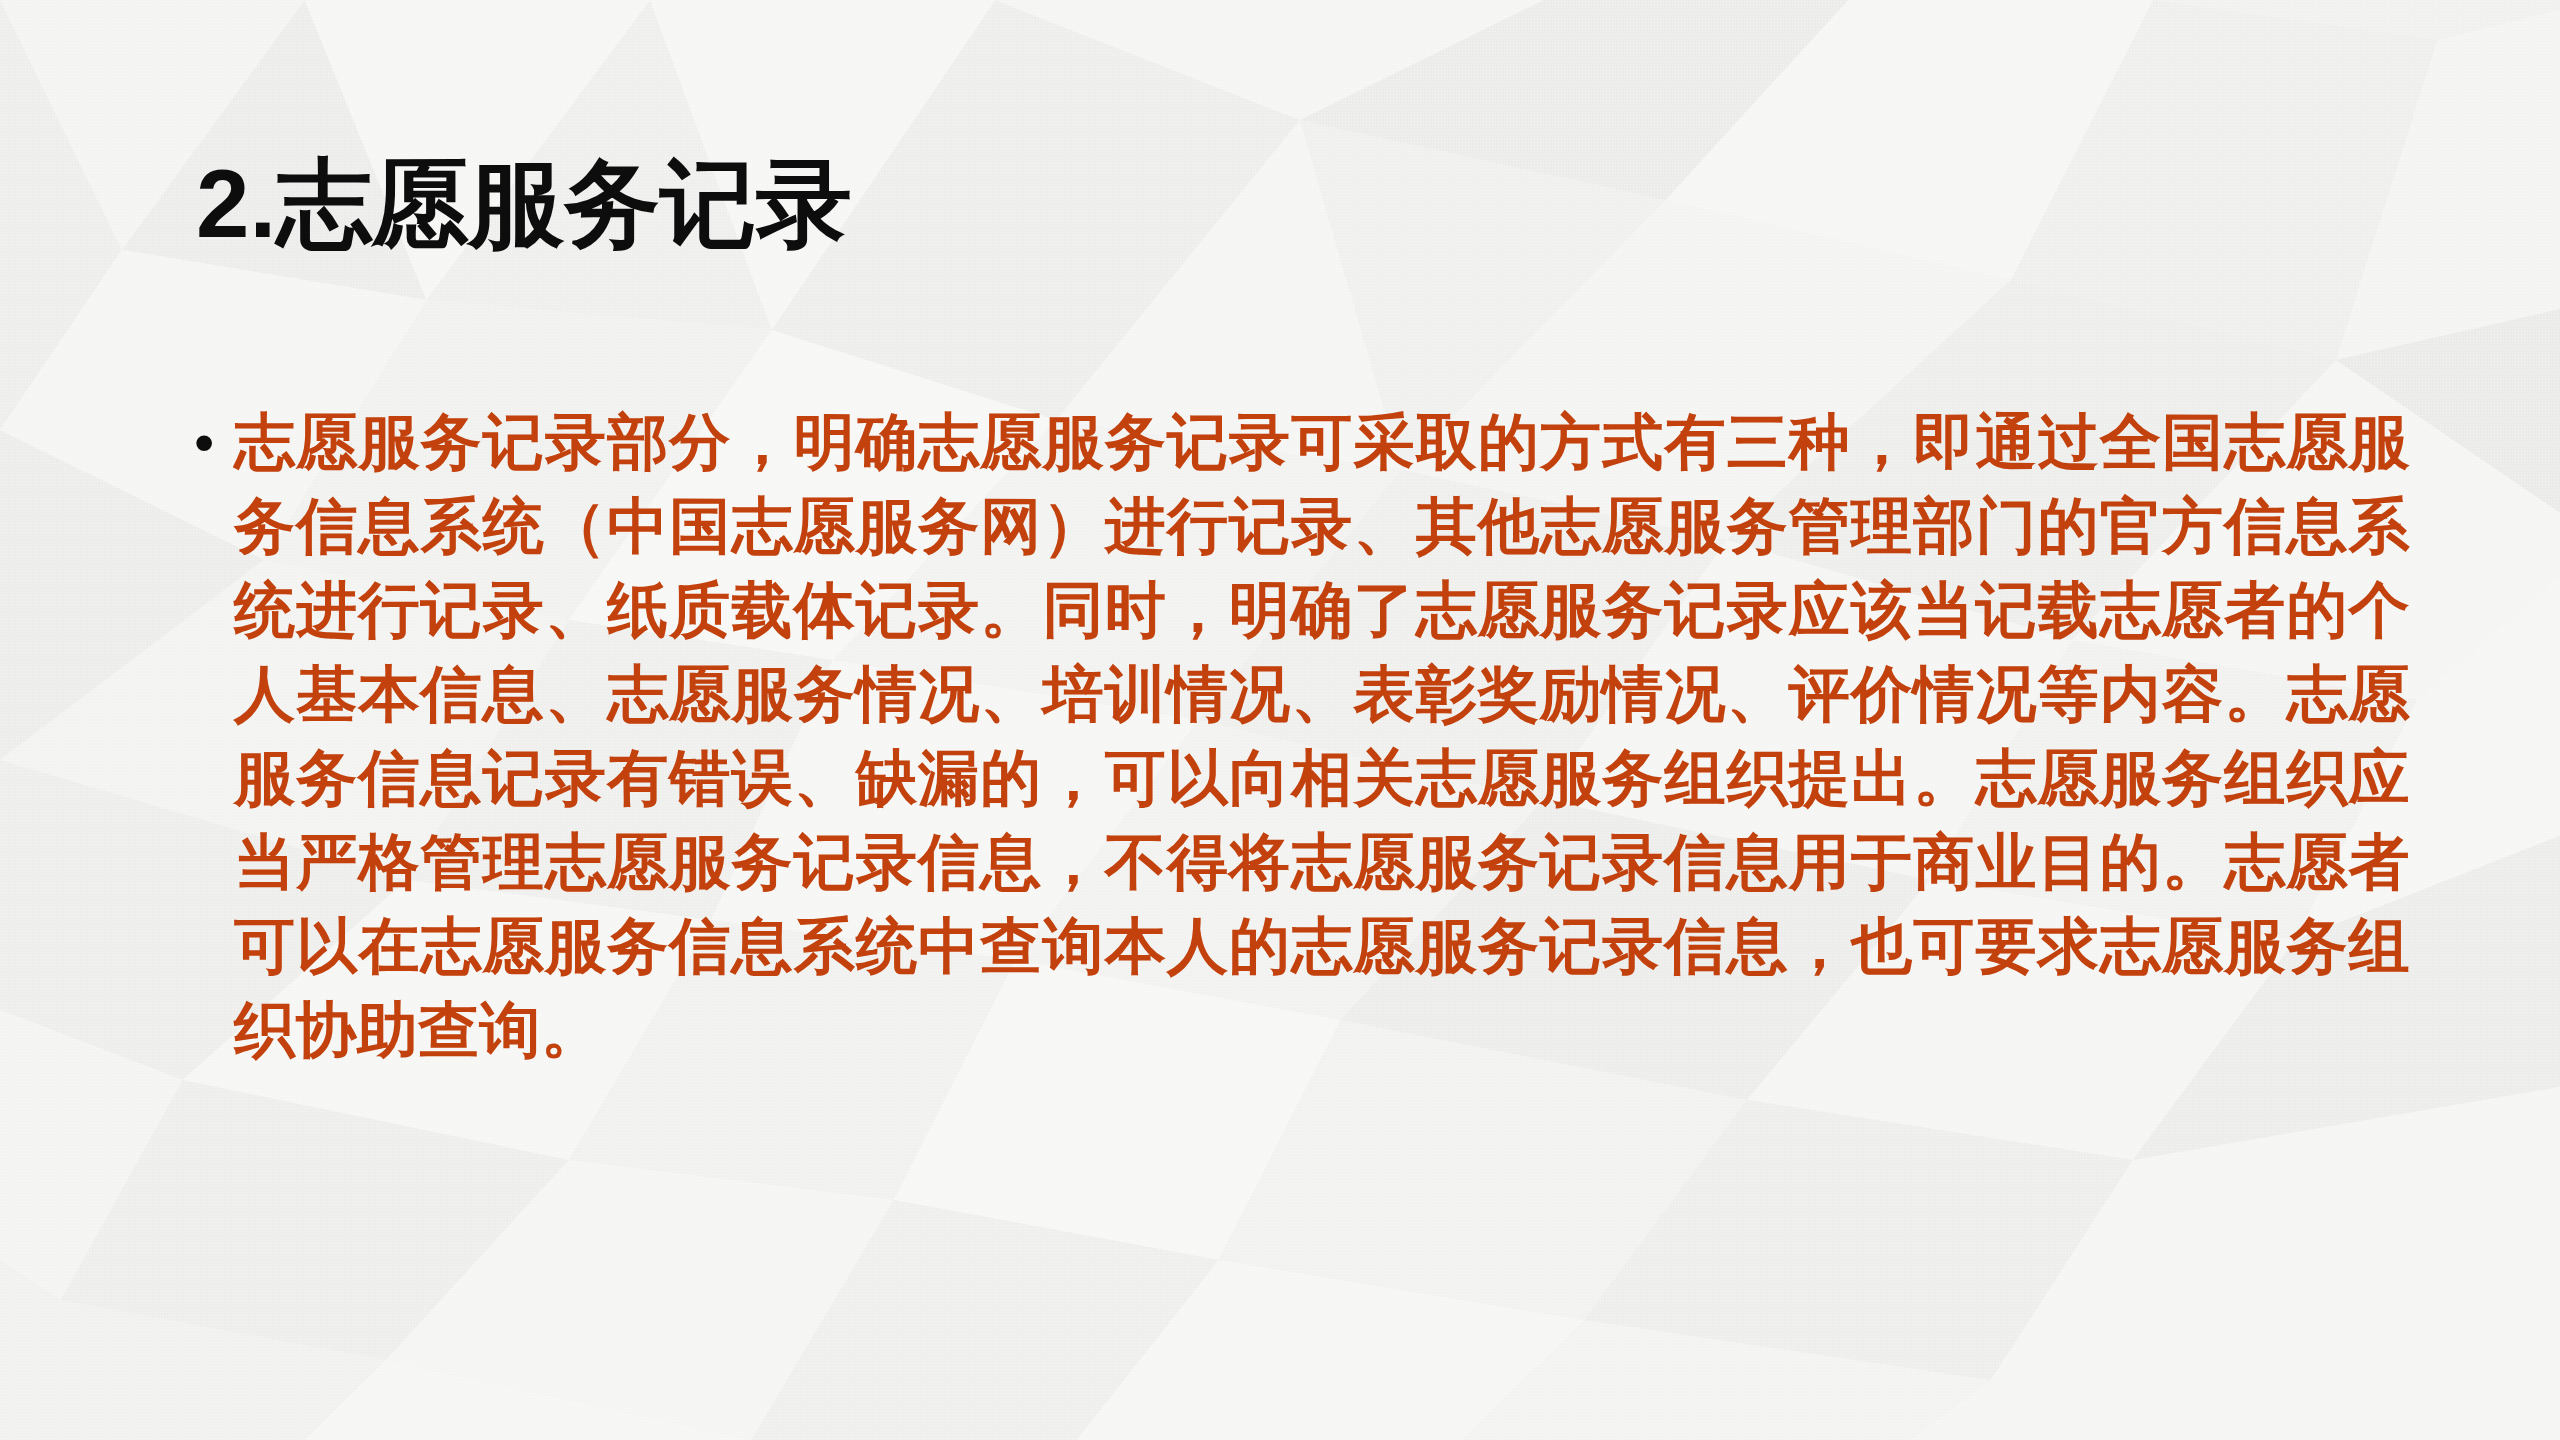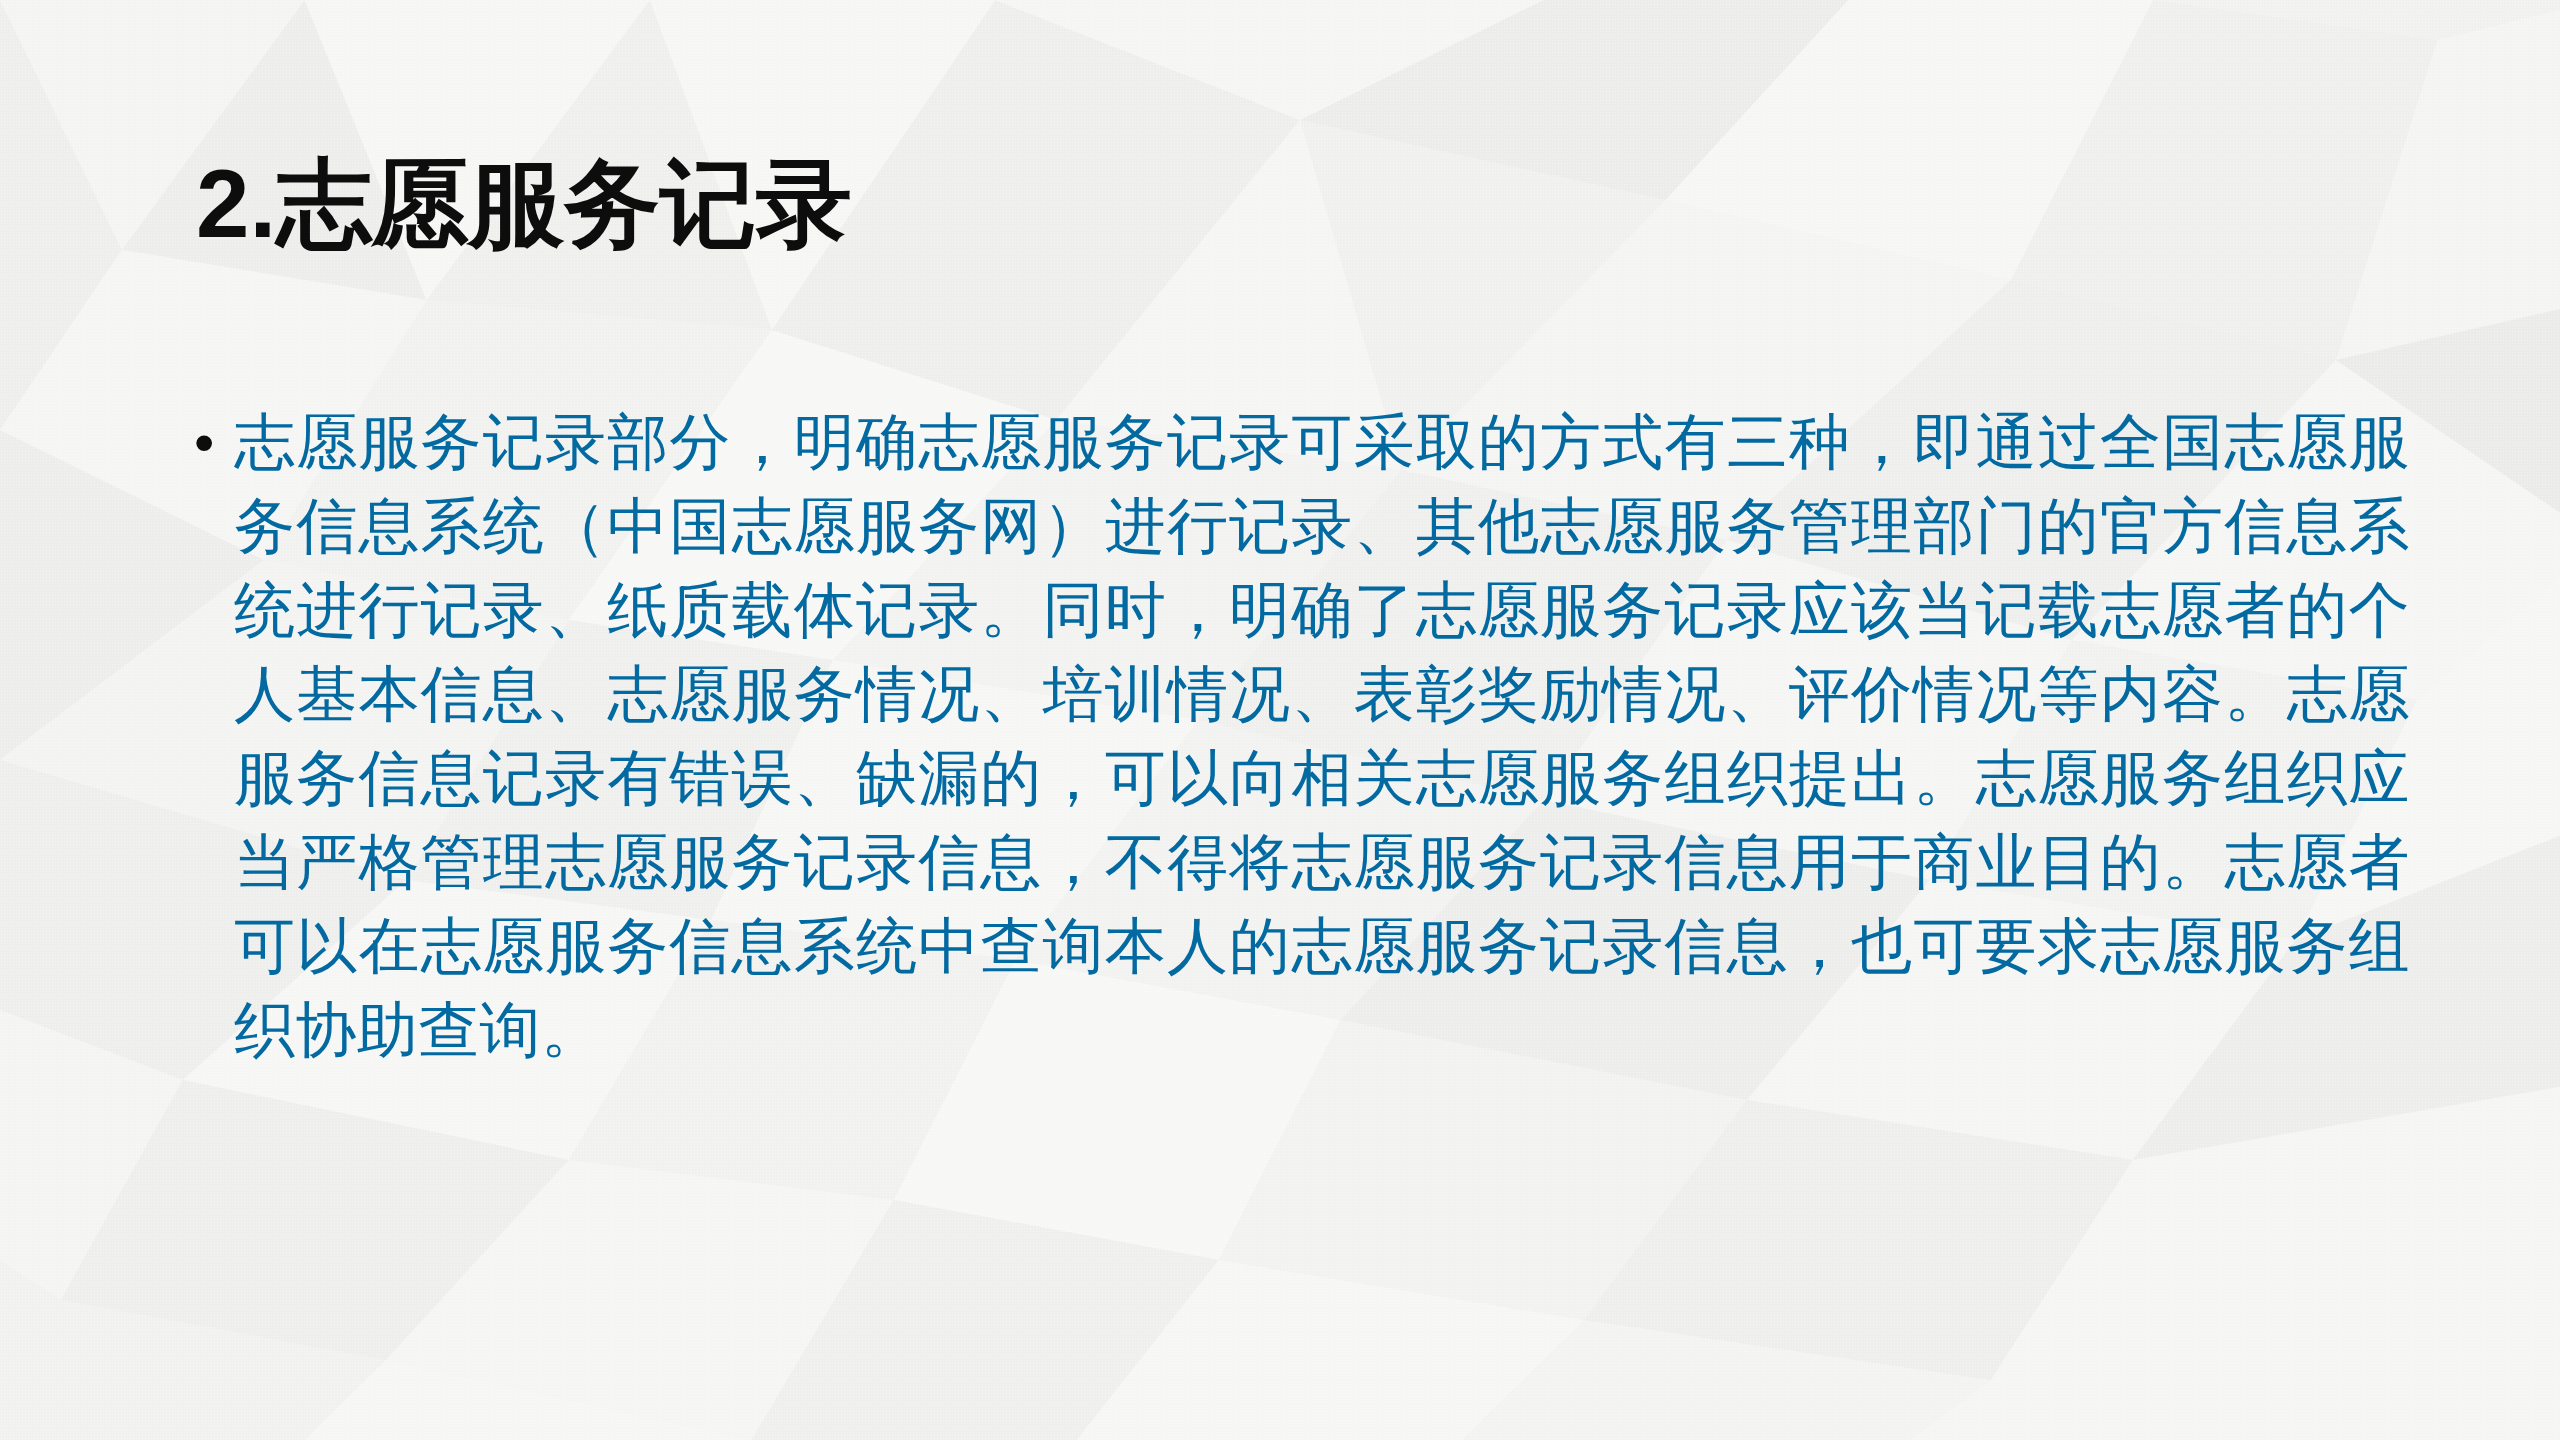--- a/index.html
+++ b/index.html
@@ -74,22 +74,22 @@
     color: #0d0d0d;
     text-align: left;
     padding-left: 4px;
     box-sizing: border-box;
   }
 
   .bullet-text {
     flex: 1 1 auto;
     font-size: 61px;
     line-height: 84px;
-    color: #0369a1;
-    font-weight: 400;
+    color: #c2410c;
+    font-weight: 700;
     text-align: justify;
     text-justify: inter-character;
     letter-spacing: 0.4px;
   }
   .bullet-text p {
     margin: 0;
   }
 </style>
 </head>
 <body>

